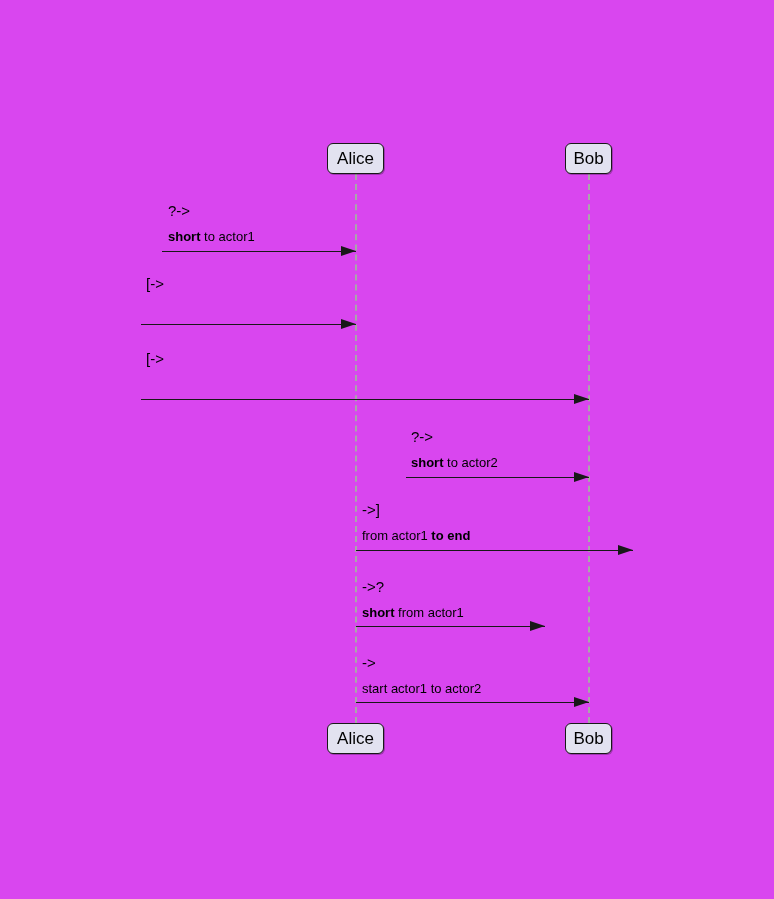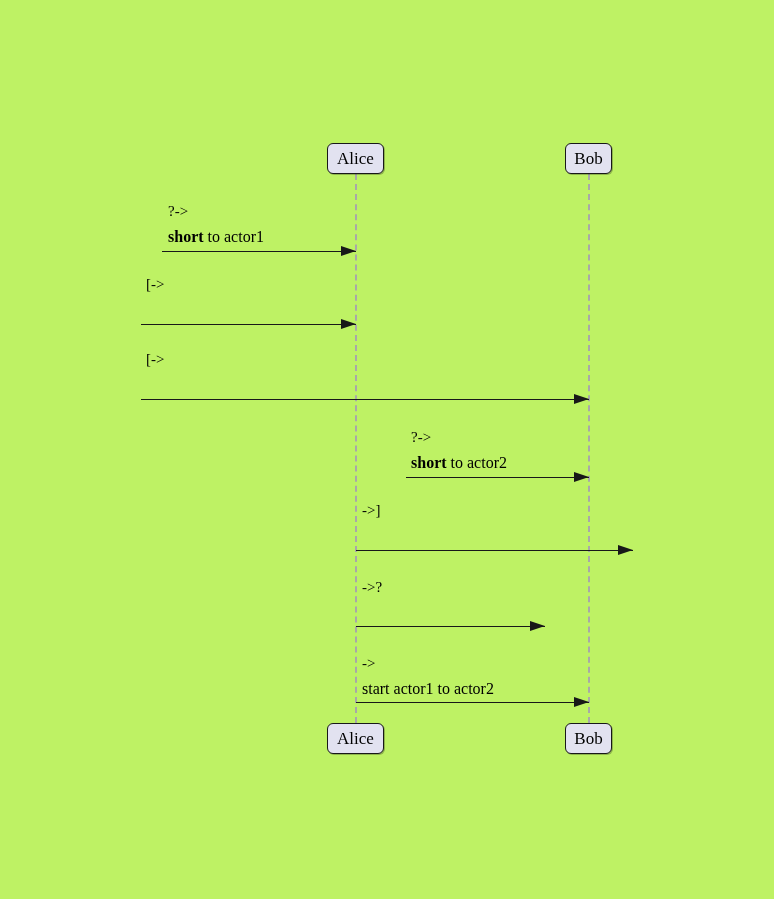--- a/index.html
+++ b/index.html
@@ -1,21 +1,21 @@
 <!DOCTYPE html>
 <html><head>
 <meta charset="utf-8">
 <style>
   html, body { margin: 0; padding: 0; background: #ffffff; }
   .canvas {
     position: relative;
     width: 774px;
     height: 899px;
-    background: #bef264;
-    font-family: Liberation Serif, serif;
+    background: #d946ef;
+    font-family: Liberation Sans, sans-serif;
     color: #000000;
     overflow: hidden;
   }
   .lifeline {
     position: absolute;
     width: 0;
     border-left: 2px dashed #a8a8a8;
     top: 174px;
     height: 549px;
   }
@@ -34,21 +34,21 @@
   .msg-label {
     position: absolute;
     white-space: nowrap;
   }
   .msg-label .op {
     font-size: 15px;
     line-height: 26px;
     height: 26px;
   }
   .msg-label .lbl {
-    font-size: 16px;
+    font-size: 13px;
     line-height: 25px;
     height: 25px;
   }
   .arrow {
     position: absolute;
     height: 0;
     border-top: 1.7px solid #181818;
   }
   .arrow .head {
     position: absolute;
@@ -102,27 +102,29 @@
   <div class="msg-label" style="left:411px; top:424px;">
     <div class="op">?-&gt;</div>
     <div class="lbl"><span></span><b>short</b><span> to actor2</span></div>
   </div>
   <div class="arrow" style="left:406px; top:477px; width:183px;">
     <span class="head"></span>
   </div>
 
   <div class="msg-label" style="left:362px; top:497px;">
     <div class="op">-&gt;]</div>
+    <div class="lbl"><span>from actor1 </span><b>to end</b><span></span></div>
   </div>
   <div class="arrow" style="left:356px; top:550px; width:277px;">
     <span class="head"></span>
   </div>
 
   <div class="msg-label" style="left:362px; top:574px;">
     <div class="op">-&gt;?</div>
+    <div class="lbl"><span></span><b>short</b><span> from actor1</span></div>
   </div>
   <div class="arrow" style="left:356px; top:626px; width:189px;">
     <span class="head"></span>
   </div>
 
   <div class="msg-label" style="left:362px; top:650px;">
     <div class="op">-&gt;</div>
     <div class="lbl"><span>start actor1 to actor2</span><b></b><span></span></div>
   </div>
   <div class="arrow" style="left:356px; top:702px; width:233px;">

